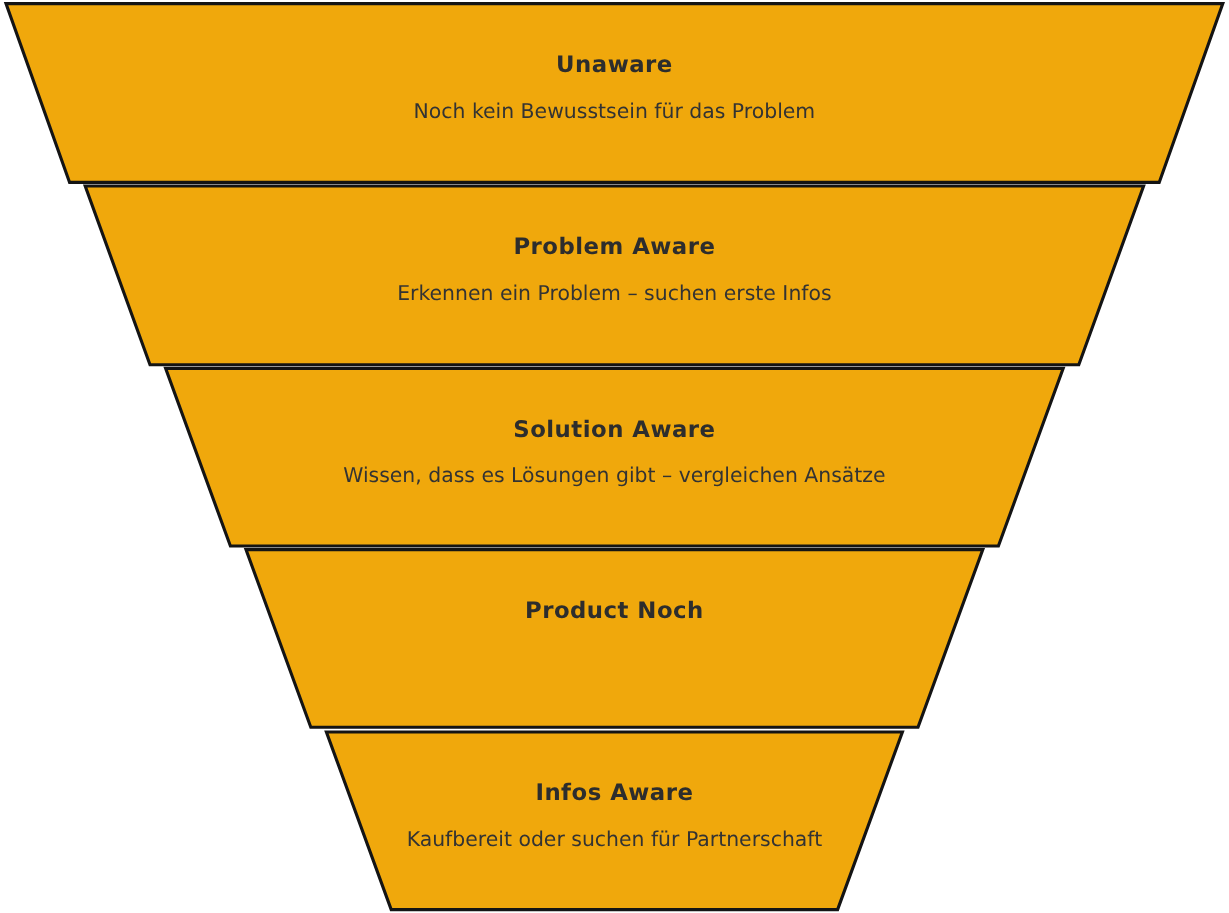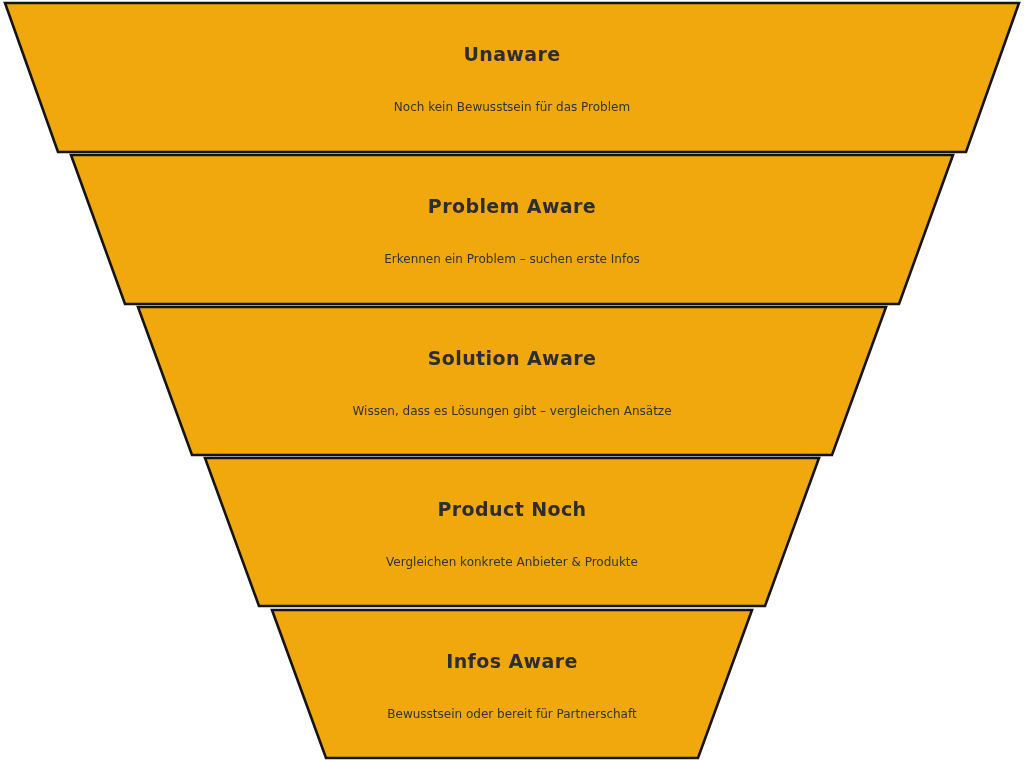--- a/index.html
+++ b/index.html
@@ -42,22 +42,22 @@
   }
   .stage-title {
     margin-top: 38px;
     font-size: 19px;
     line-height: 26px;
     font-weight: bold;
     letter-spacing: 0.4px;
     color: var(--title-color, #2D2D2D);
   }
   .stage-desc {
-    margin-top: 31px;
-    font-size: 12px;
+    margin-top: 17px;
+    font-size: 17px;
     line-height: 18px;
     color: var(--desc-color, #333333);
   }
 </style>
 </head>
 <body>
 
 <div class="canvas">
 
   <svg class="funnel-svg" viewBox="0 0 1024 761" aria-hidden="true">
@@ -78,21 +78,20 @@
     <div class="stage-desc">Wissen, dass es Lösungen gibt – vergleichen Ansätze</div>
   </div>
 
   <div class="stage-label" style="top:155px">
     <div class="stage-title">Problem Aware</div>
     <div class="stage-desc">Erkennen ein Problem – suchen erste Infos</div>
   </div>
 
   <div class="stage-label" style="top:458px">
     <div class="stage-title">Product Noch</div>
-    <div class="stage-desc">Vergleichen konkrete Anbieter &amp; Produkte</div>
   </div>
 
   <div class="stage-label" style="top:610px">
     <div class="stage-title">Infos Aware</div>
-    <div class="stage-desc">Bewusstsein oder bereit für Partnerschaft</div>
+    <div class="stage-desc">Kaufbereit oder suchen für Partnerschaft</div>
   </div>
 
 </div>
 
 </body></html>

